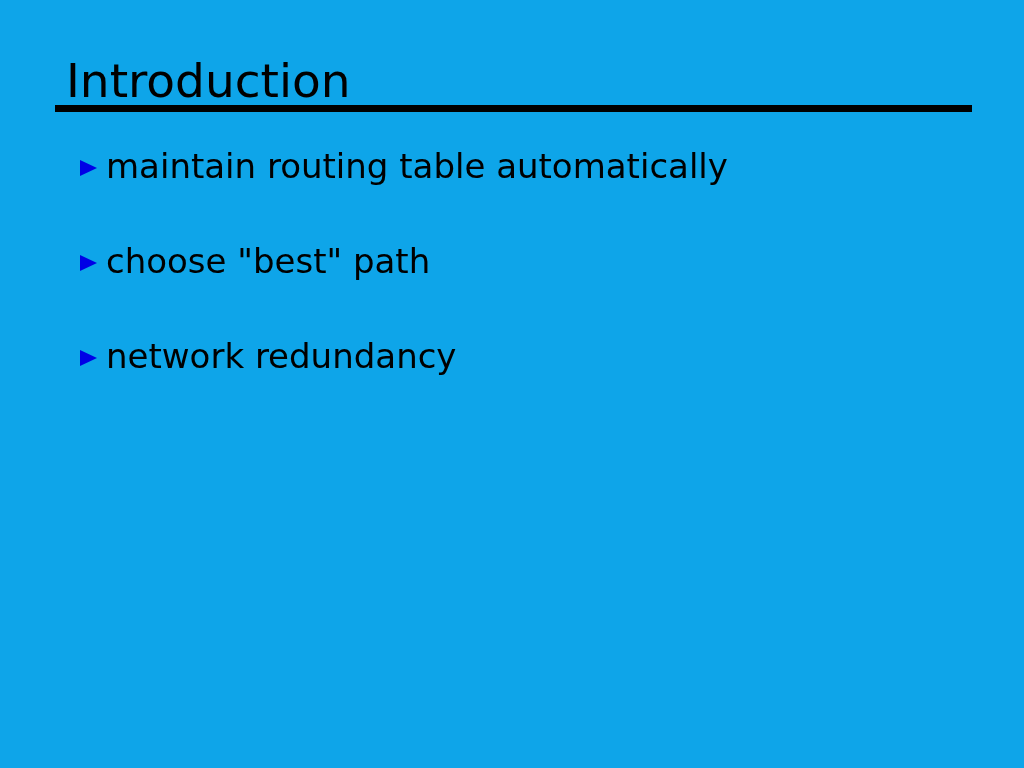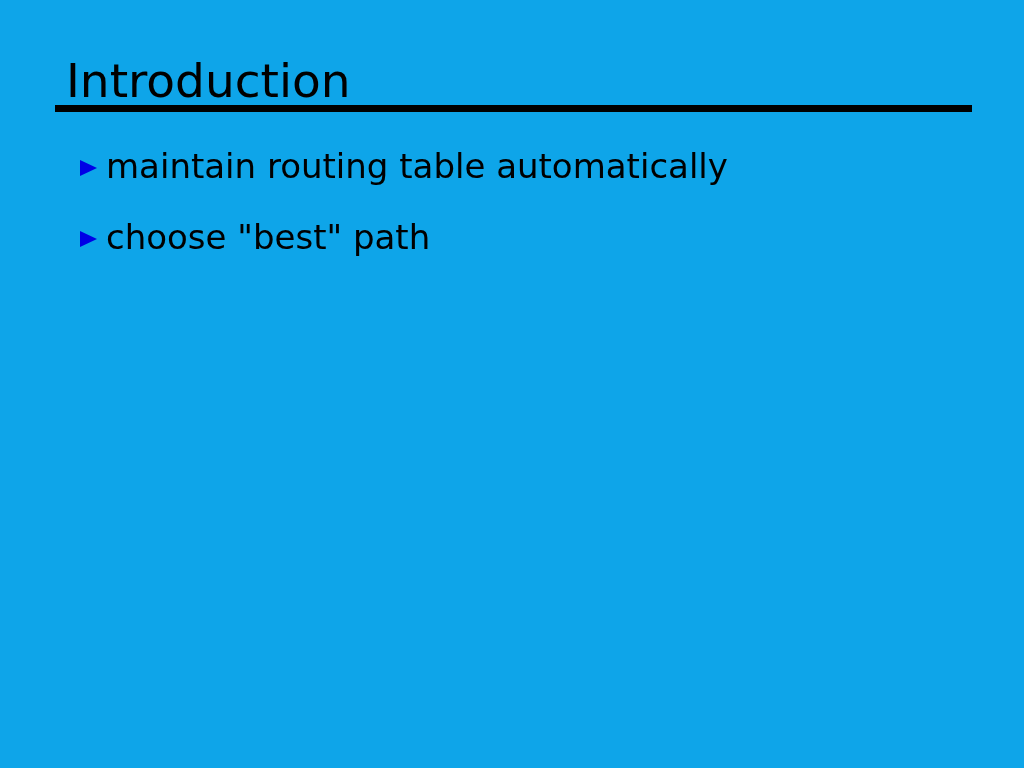--- a/index.html
+++ b/index.html
@@ -35,21 +35,21 @@
   }
   .bullets {
     position: absolute;
     left: 80px;
     top: 148px;
     margin: 0;
     padding: 0;
     list-style: none;
     display: flex;
     flex-direction: column;
-    gap: 34px;
+    gap: 58px;
     text-align: right;
   }
   .bullet-item {
     display: flex;
     align-items: center;
     font-size: 34px;
     line-height: 37px;
     white-space: nowrap;
   }
   .tri {
@@ -77,14 +77,18 @@
     <span class="tri" style="border-left-color: rgb(0, 0, 230);"></span>
     <span class="bullet-text">maintain routing table automatically</span>
   </li>
 
   <li class="bullet-item">
     <span class="tri" style="border-left-color: rgb(0, 0, 230);"></span>
     <span class="bullet-text">choose "best" path</span>
   </li>
 
 
+  <li class="bullet-item">
+    <span class="tri" style="border-left-color: rgb(0, 0, 230);"></span>
+    <span class="bullet-text">network redundancy</span>
+  </li>
 </ul>
 </div>
 
 </body></html>

